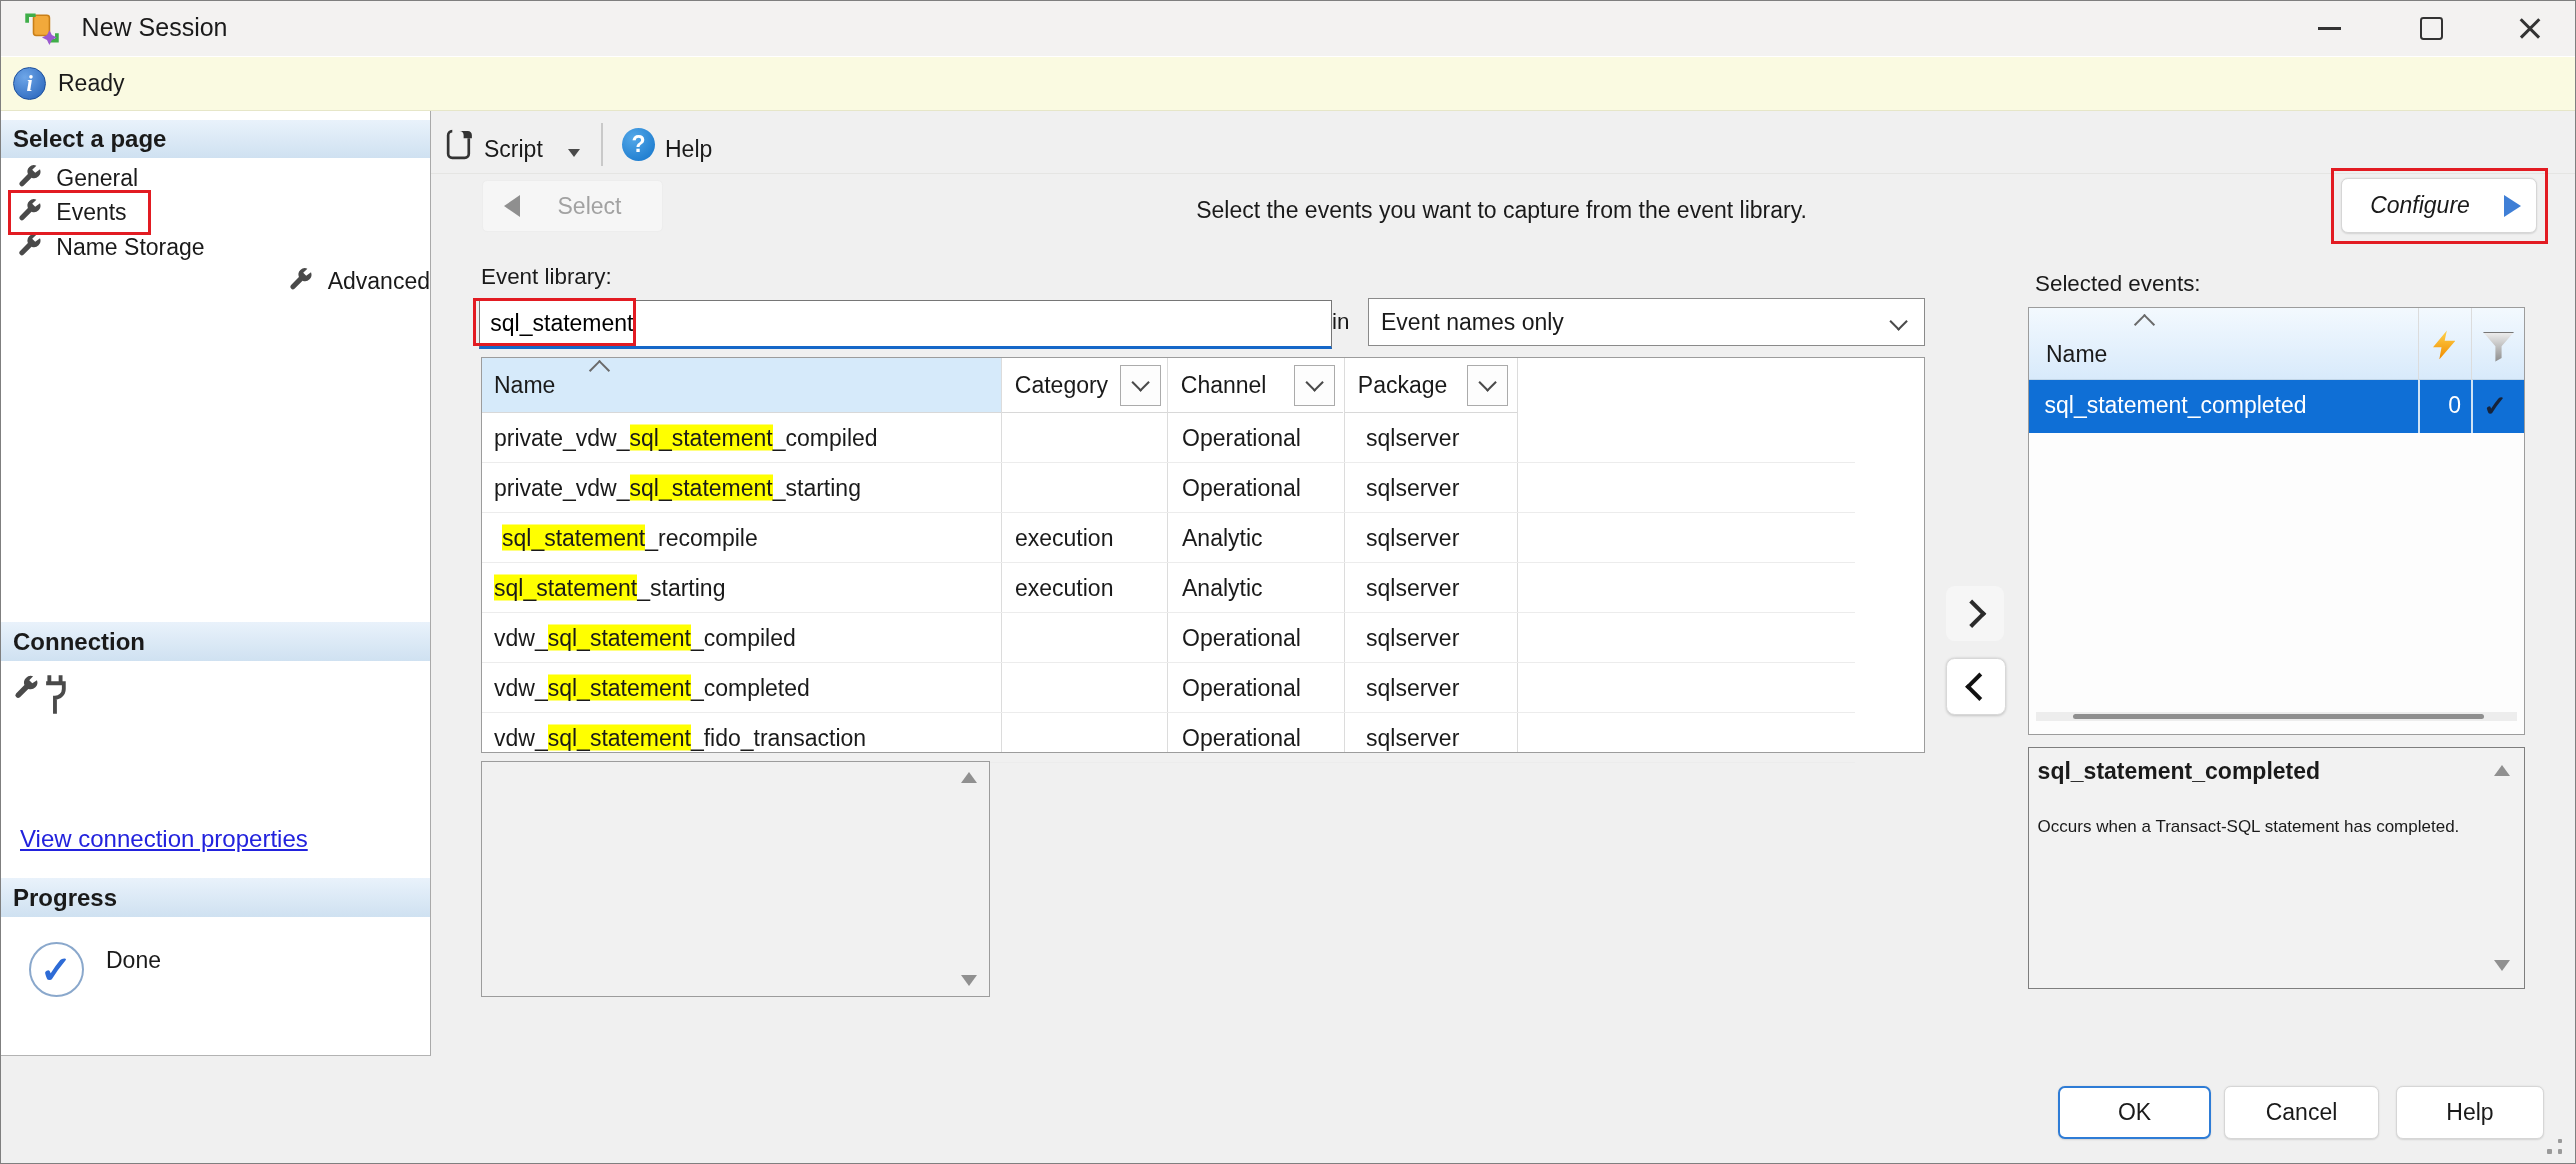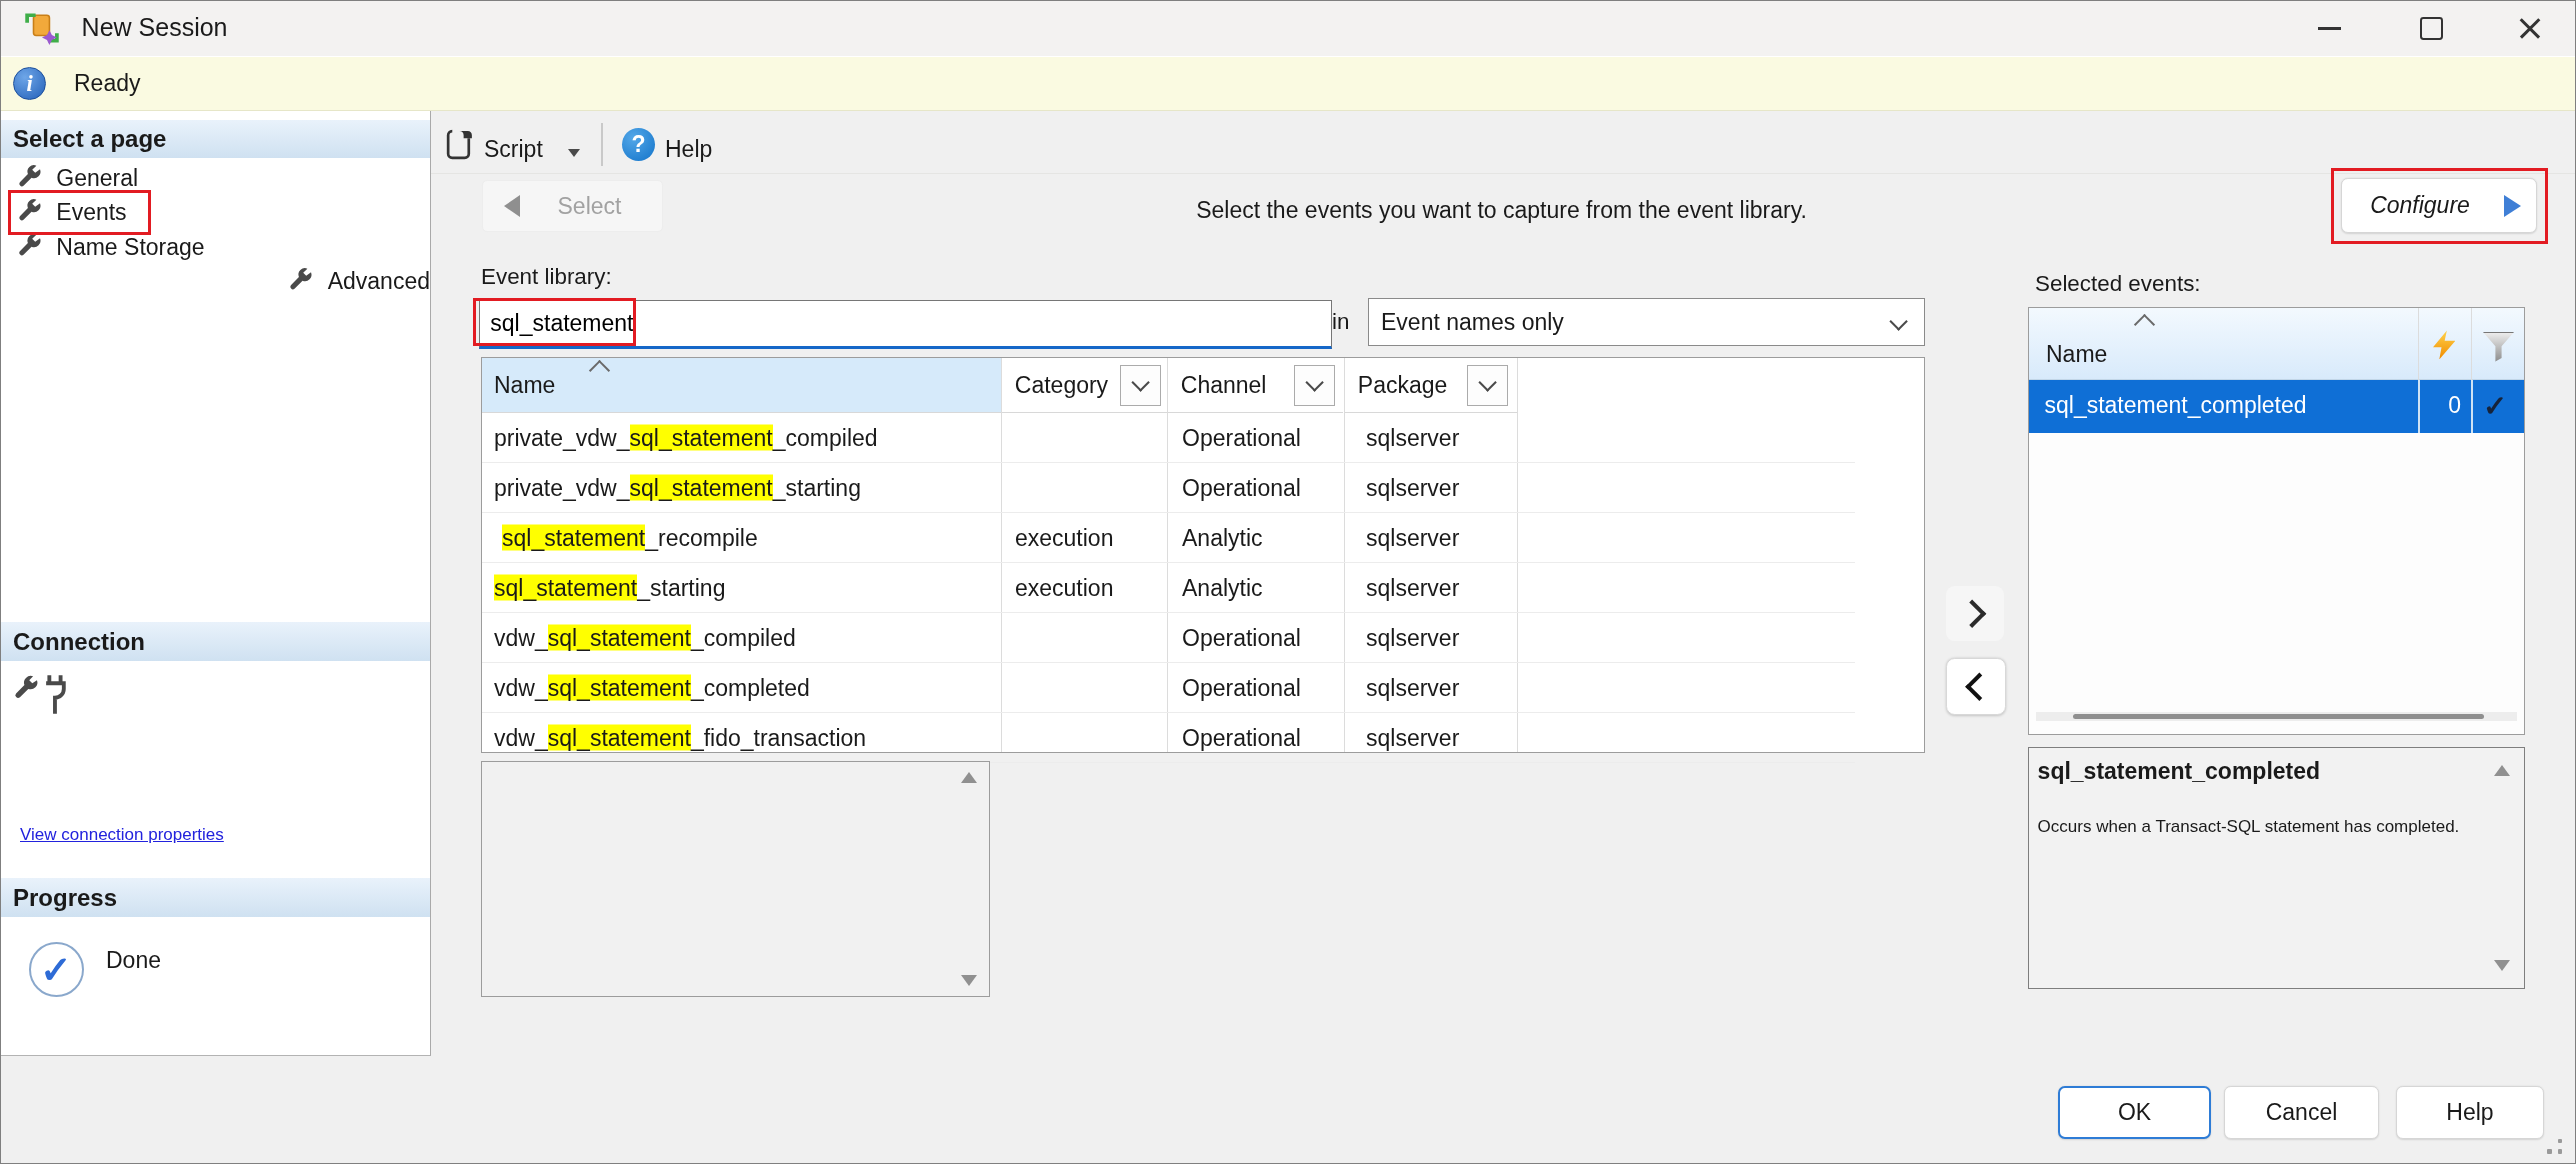--- a/index.html
+++ b/index.html
@@ -16,21 +16,21 @@
   .close-glyph::before,.close-glyph::after{content:"";position:absolute;left:0;top:11.2px;width:26px;height:2.6px;background:#333;}
   .close-glyph::before{transform:rotate(45deg);} .close-glyph::after{transform:rotate(-45deg);}
   .statusbar{left:0;top:55px;width:2576px;height:55px;background:#fafae1;border-top:1.7px solid #ffffff;border-bottom:0.9px solid #e6e6c8;display:flex;align-items:center;}
   .info-icon{width:31px;height:31px;border-radius:50%;background:radial-gradient(circle at 35% 30%,#6ea6e8,#2360b8);border:1.7px solid #1c4f9c;color:#fff;font-family:"Liberation Serif",serif;font-style:italic;font-weight:bold;font-size:22.4px;display:flex;align-items:center;justify-content:center;margin-left:12px;}
   
   .sidebar{left:0;top:110px;width:430px;height:945px;background:#ffffff;border-right:0.9px solid #a9a9a9;border-bottom:0.9px solid #b3b3b3;}
   .hdr{background:linear-gradient(#e9f2fb,#cfe1f1);font-weight:bold;font-size:24px;display:flex;align-items:center;padding-left:12px;width:100%;}
   .pgitem{left:0;width:100%;height:34px;display:flex;align-items:center;}
   .pgitem .wrench{margin-left:15.5px;margin-right:13.8px;}
   .redbox{border:3.4px solid #e21b22;background:transparent;z-index:5;pointer-events:none;}
-  .link{color:#2222dd;text-decoration:underline;font-size:17px;}
+  .link{color:#2222dd;text-decoration:underline;font-size:24px;}
   .done-circle{width:55px;height:55px;border-radius:50%;background:#fff;border:2.6px solid #8aa8cc;color:#2e6bd6;font-size:38px;font-weight:bold;display:flex;align-items:center;justify-content:center;}
   
   .tool-label{font-size:23px;}
   .help-circle{width:33px;height:33px;border-radius:50%;background:radial-gradient(circle at 35% 30%,#53a7e8,#1273c9);color:#fff;font-weight:bold;font-size:23px;display:flex;align-items:center;justify-content:center;}
   .chev{display:inline-block;width:11.2px;height:11.2px;border-right:2.6px solid #4a4a4a;border-bottom:2.6px solid #4a4a4a;transform:rotate(45deg);}
   .sortcaret{display:inline-block;width:13px;height:13px;border-right:2.6px solid #6a6a6a;border-bottom:2.6px solid #6a6a6a;transform:rotate(-135deg);}
   .ddarrow{display:inline-block;width:0;height:0;border-left:6.9px solid transparent;border-right:6.9px solid transparent;border-top:8.6px solid #4a4a4a;}
   
   .btn{background:#fff;border:0.9px solid #d6d6d6;border-radius:6.9px;box-shadow:0 0.9px 1.7px rgba(0,0,0,.12);display:flex;align-items:center;justify-content:center;font-size:23px;}
   .btn-default{border:2.6px solid #2e7cd6;}
@@ -84,21 +84,21 @@
     <div class="abs winbtn" style="left:2389px;top:1.7px;">
         <span class="max-glyph"></span>
       </div>
     <div class="abs winbtn" style="left:2487px;top:1.7px;">
         <span class="close-glyph"></span>
       </div>
   </div>
 
   <div class="abs statusbar">
     <span class="info-icon">i</span>
-    <span style="margin-left:28px;">Ready</span>
+    <span style="margin-left:12px;">Ready</span>
   </div>
 
   <div class="abs sidebar">
     <div class="abs hdr" style="left:0;top:8.6px;height:38px;">Select a page</div>
 
     <div class="abs pgitem" style="top:50px;">
       <span class="wrench"><svg width="26" height="26" viewBox="0 0 20 20">
             <path d="M17.7 5.6a5 5 0 0 1-6.5 6.5L5 18.3a2 2 0 0 1-2.8-2.8l6.2-6.2a5 5 0 0 1 6.5-6.5L11.7 6l2.3 2.3 3.7-2.7z" fill="#4a4a4a"></path>
           </svg></span>
       <span>General</span>

